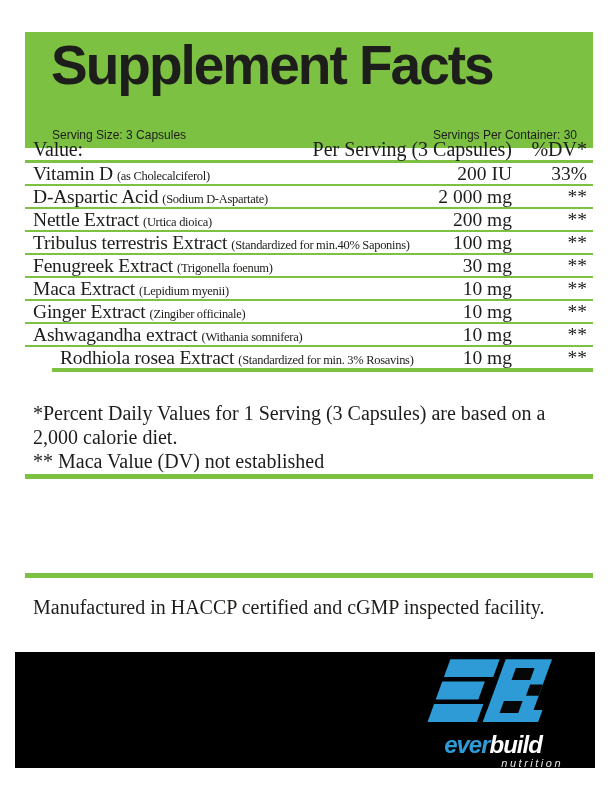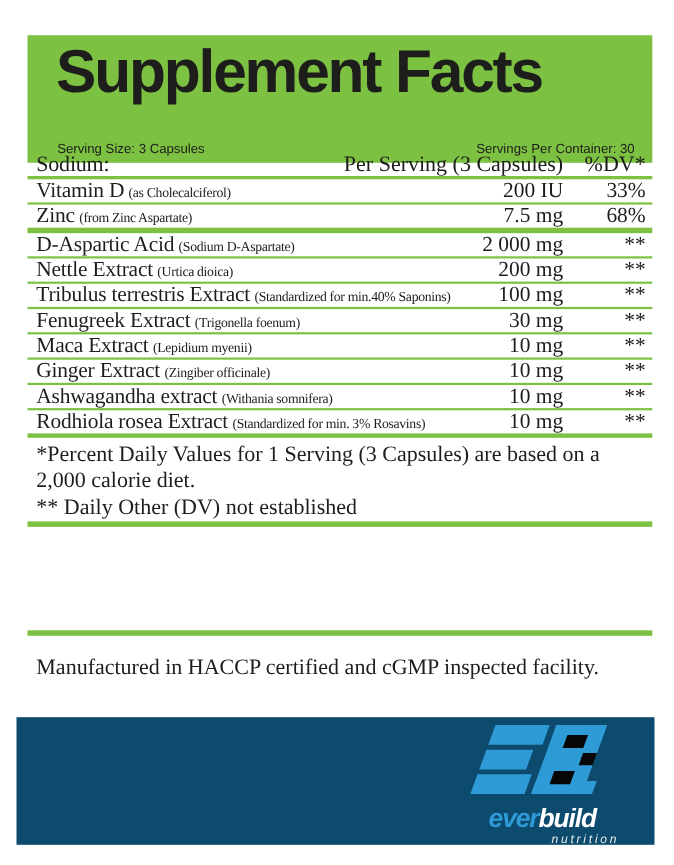--- a/index.html
+++ b/index.html
@@ -14,41 +14,41 @@
   .hdr-serving{position:absolute;left:27px;right:16px;bottom:6px;display:flex;
                justify-content:space-between;font-family:"Liberation Sans", sans-serif;
                font-size:12px;color:#1d1d1b;}
 
   
   .tbl{position:absolute;left:25px;top:138px;width:568px;}
   .trow{display:flex;align-items:baseline;height:21px;line-height:21px;
         border-bottom:2px solid #7cc142;padding:0 6px 0 8px;font-size:19.5px;}
   .trow.hrow{height:22px;line-height:22px;border-bottom:3px solid #7cc142;font-size:20px;}
   .trow.thick{border-bottom-width:5px;}
-  .trow.last{border-bottom-width:4px;}
+  .trow.last{border-bottom-width:4px;margin-left:27px;}
   .tname{white-space:nowrap;letter-spacing:-0.2px;}
   .tdetail{font-size:12.5px;letter-spacing:-0.3px;margin-left:4px;white-space:nowrap;}
   .tsp{flex:1;min-width:0;}
   .tamt{white-space:nowrap;text-align:right;}
   .tdv{width:75px;flex:none;text-align:right;white-space:nowrap;font-family:Liberation Serif, serif;}
   .hper{text-align:right;white-space:nowrap;}
 
   
   .fnotes{position:absolute;left:25px;top:401px;width:568px;padding-left:8px;
           font-size:20px;line-height:24px;}
   .sep{position:absolute;left:25px;width:568px;height:5px;background:#7cc142;}
   .sep1{top:474px;}
   .sep2{top:573px;}
   .other{position:absolute;left:25px;top:487px;width:575px;padding-left:8px;
          font-size:20px;line-height:29px;white-space:nowrap;}
   .haccp{position:absolute;left:25px;top:594px;width:568px;padding-left:8px;
          font-size:20px;line-height:26px;}
 
   
-  .footer{position:absolute;left:15px;top:652px;width:580px;height:116px;background:#0c4a6e;}
+  .footer{position:absolute;left:15px;top:652px;width:580px;height:116px;background:#000000;}
   .logo{position:absolute;right:26px;top:6px;width:152px;display:flex;flex-direction:column;
         align-items:center;}
   .wordmark{font-family:"Liberation Sans", sans-serif;font-style:italic;font-weight:bold;
             font-size:24px;line-height:22px;letter-spacing:-1px;margin-top:2px;white-space:nowrap;}
   .wm-ever{color:#2e9bd6;}
   .wm-build{color:#ffffff;}
   .tagline{font-family:"Liberation Sans", sans-serif;font-style:italic;font-size:11px;
            letter-spacing:2.5px;color:#e8e8e8;align-self:flex-end;margin:1px 6px 0 0;}
 </style>
 </head>
@@ -59,39 +59,32 @@
   <div class="hdr">
     <div class="hdr-title">Supplement Facts</div>
     <div class="hdr-serving">
       <span>Serving Size: 3 Capsules</span>
       <span>Servings Per Container: 30</span>
     </div>
   </div>
 
   <div class="tbl">
     <div class="trow hrow">
-      <span class="tname">Sodium:</span>
+      <span class="tname">Value:</span>
       <span class="tsp"></span>
       <span class="hper">Per Serving (3 Capsules)</span>
       <span class="tdv">%DV*</span>
     </div>
 
     <div class="trow">
       <span class="tname">Vitamin D</span>
       <span class="tdetail">(as Cholecalciferol)</span>
       <span class="tsp"></span>
       <span class="tamt">200 IU</span>
       <span class="tdv">33%</span>
-    </div>
-    <div class="trow thick">
-      <span class="tname">Zinc</span>
-      <span class="tdetail">(from Zinc Aspartate)</span>
-      <span class="tsp"></span>
-      <span class="tamt">7.5 mg</span>
-      <span class="tdv">68%</span>
     </div>
     <div class="trow">
       <span class="tname">D-Aspartic Acid</span>
       <span class="tdetail">(Sodium D-Aspartate)</span>
       <span class="tsp"></span>
       <span class="tamt">2 000 mg</span>
       <span class="tdv">**</span>
     </div>
     <div class="trow">
       <span class="tname">Nettle Extract</span>
@@ -140,21 +133,21 @@
       <span class="tdetail">(Standardized for min. 3% Rosavins)</span>
       <span class="tsp"></span>
       <span class="tamt">10 mg</span>
       <span class="tdv">**</span>
     </div>
   </div>
 
   <div class="fnotes">
     <div>*Percent Daily Values for 1 Serving (3 Capsules) are based on a</div>
     <div>2,000 calorie diet.</div>
-    <div>** Daily Other (DV) not established</div>
+    <div>** Maca Value (DV) not established</div>
   </div>
 
   <div class="sep sep1"></div>
 
 
   <div class="sep sep2"></div>
 
   <div class="haccp">Manufactured in HACCP certified and cGMP inspected facility.</div>
 
   <div class="footer">

